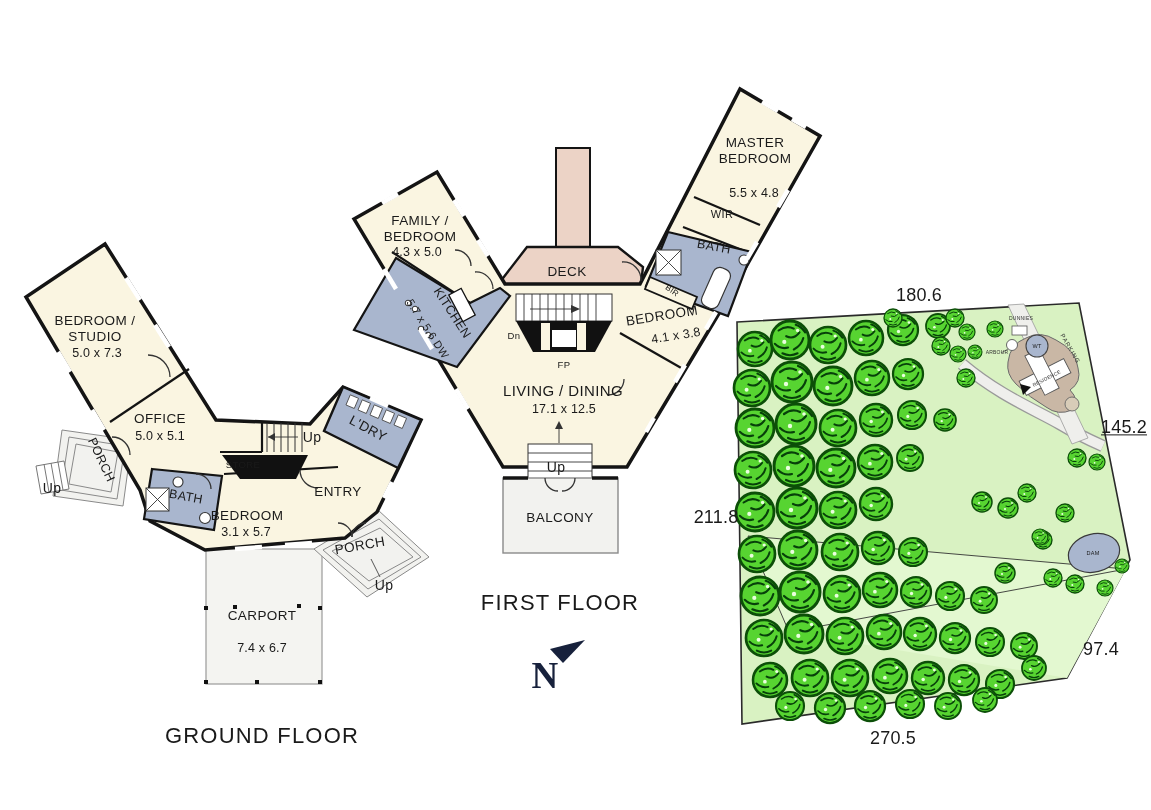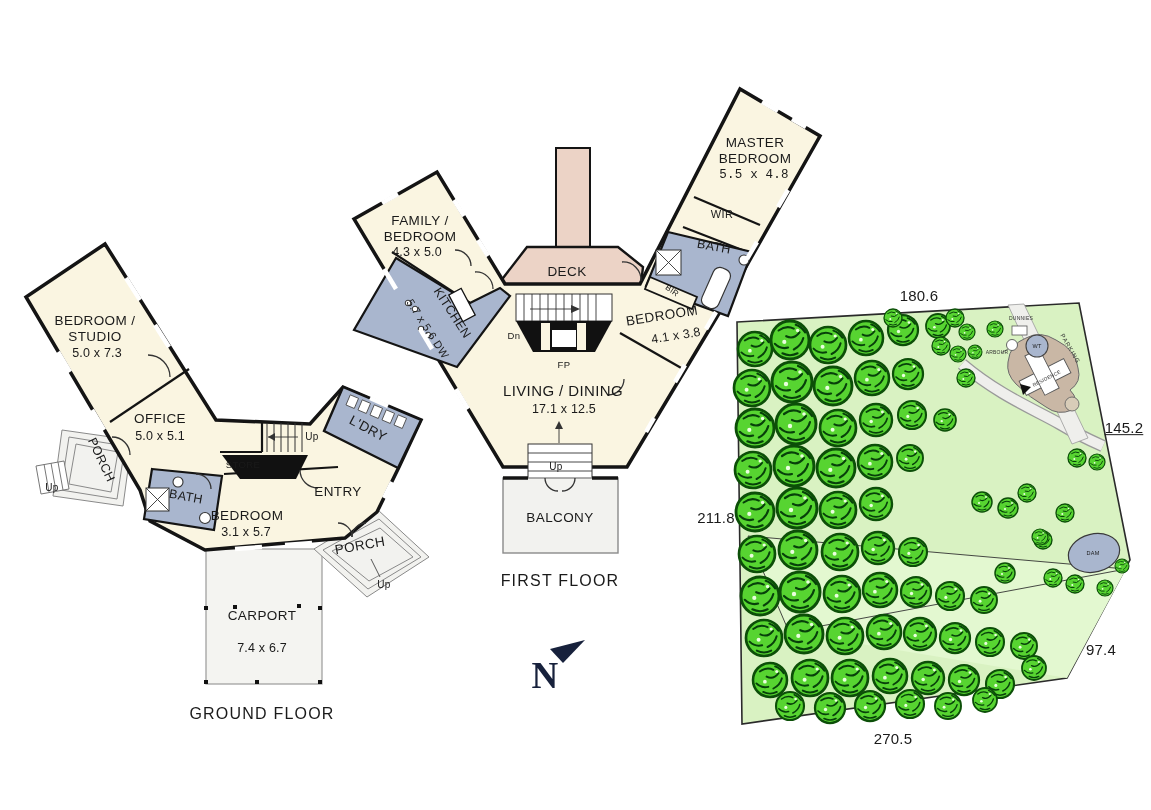--- a/index.html
+++ b/index.html
@@ -3,24 +3,24 @@
 <meta charset="utf-8">
 <style>
   html,body{margin:0;padding:0;background:#fff;}
   .canvas{position:relative;width:1151px;height:810px;background:#ffffff;overflow:hidden;
           font-family:"Liberation Sans", sans-serif;}
   svg.plan{position:absolute;left:0;top:0;}
   .lbl{position:absolute;transform:translate(-50%,-50%);color:#1a1a1a;white-space:pre-line;
        text-align:center;line-height:1.18;letter-spacing:.4px;}
   .room{font-size:13.5px;}
   .dims{font-size:12.5px;letter-spacing:.2px;}
-  .small{font-size:10px;}
+  .small{font-size:14px;}
   .mini{font-size:9.5px;margin-top:26px;}
-  .title{font-size:16px;letter-spacing:1.2px;}
-  .sitedim{font-size:15px;letter-spacing:.2px;}
+  .title{font-size:22px;letter-spacing:1.2px;margin-top:22px;}
+  .sitedim{font-size:18px;letter-spacing:.2px;}
   .tiny{font-size:5.5px;letter-spacing:.2px;color:#333;}
   .micro{font-size:5px;letter-spacing:.2px;color:#333;}
   .north{font-size:37px;font-family:"Liberation Serif", serif;font-weight:bold;color:#17213c;}
 </style>
 </head>
 <body>
 
 <div class="canvas">
 
 <svg class="plan" width="1151" height="810" viewBox="0 0 1151 810">
@@ -361,21 +361,21 @@
 <div class="lbl dims" style="left:417px;top:252px;">4.3 x 5.0</div>
 <div class="lbl room" style="left:446px;top:317px;transform:translate(-50%,-50%) rotate(57deg);font-size:12.5px;">
   <span>KITCHEN</span><br>
   <span style="font-size:11px;">5.7 x 5.6 DW</span>
 </div>
 <div class="lbl room" style="left:567px;top:272px;">DECK</div>
 <div class="lbl mini" style="left:514px;top:310px;">Dn</div>
 <div class="lbl mini" style="left:564px;top:339px;">FP</div>
 <div class="lbl room" style="left:755px;top:151px;">MASTER
 BEDROOM</div>
-<div class="lbl dims" style="left:754px;top:175px;font-family:Liberation Mono, monospace;">5.5 x 4.8</div>
+<div class="lbl dims" style="left:754px;top:193px;">5.5 x 4.8</div>
 <div class="lbl" style="left:722px;top:214px;font-size:11px;">WIR</div>
 <div class="lbl room" style="left:714px;top:247px;transform:translate(-50%,-50%) rotate(10deg);font-size:12.5px;">BATH</div>
 <div class="lbl" style="left:672px;top:291px;transform:translate(-50%,-50%) rotate(34deg);font-size:8px;">BIR</div>
 <div class="lbl room" style="left:662px;top:316px;transform:translate(-50%,-50%) rotate(-9deg);">BEDROOM</div>
 <div class="lbl dims" style="left:676px;top:336px;transform:translate(-50%,-50%) rotate(-9deg);">4.1 x 3.8</div>
 <div class="lbl" style="left:563px;top:391px;font-size:15px;">LIVING / DINING</div>
 <div class="lbl dims" style="left:564px;top:409px;">17.1 x 12.5</div>
 <div class="lbl small" style="left:556px;top:467px;">Up</div>
 <div class="lbl room" style="left:560px;top:518px;">BALCONY</div>
 <div class="lbl title" style="left:560px;top:581px;">FIRST FLOOR</div>

